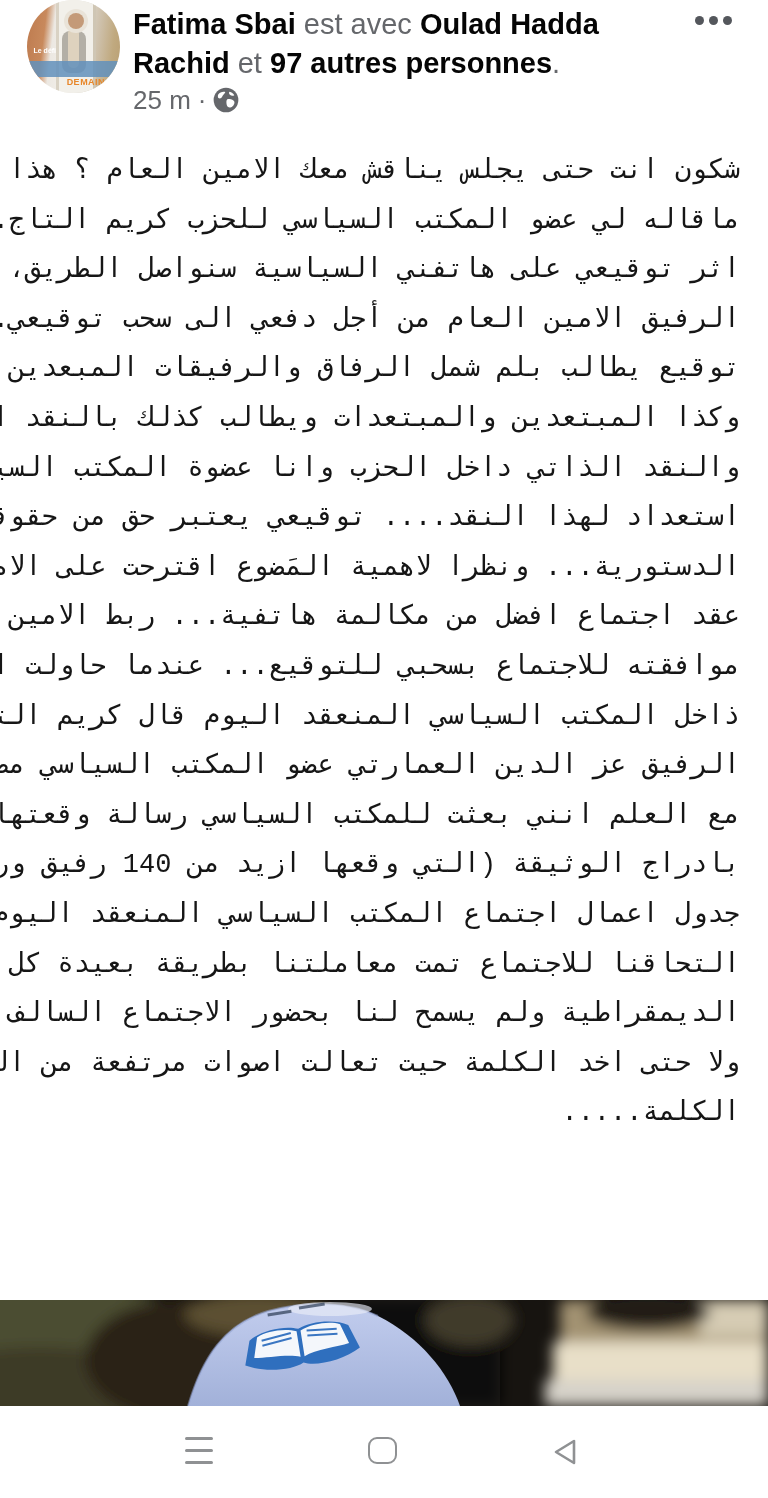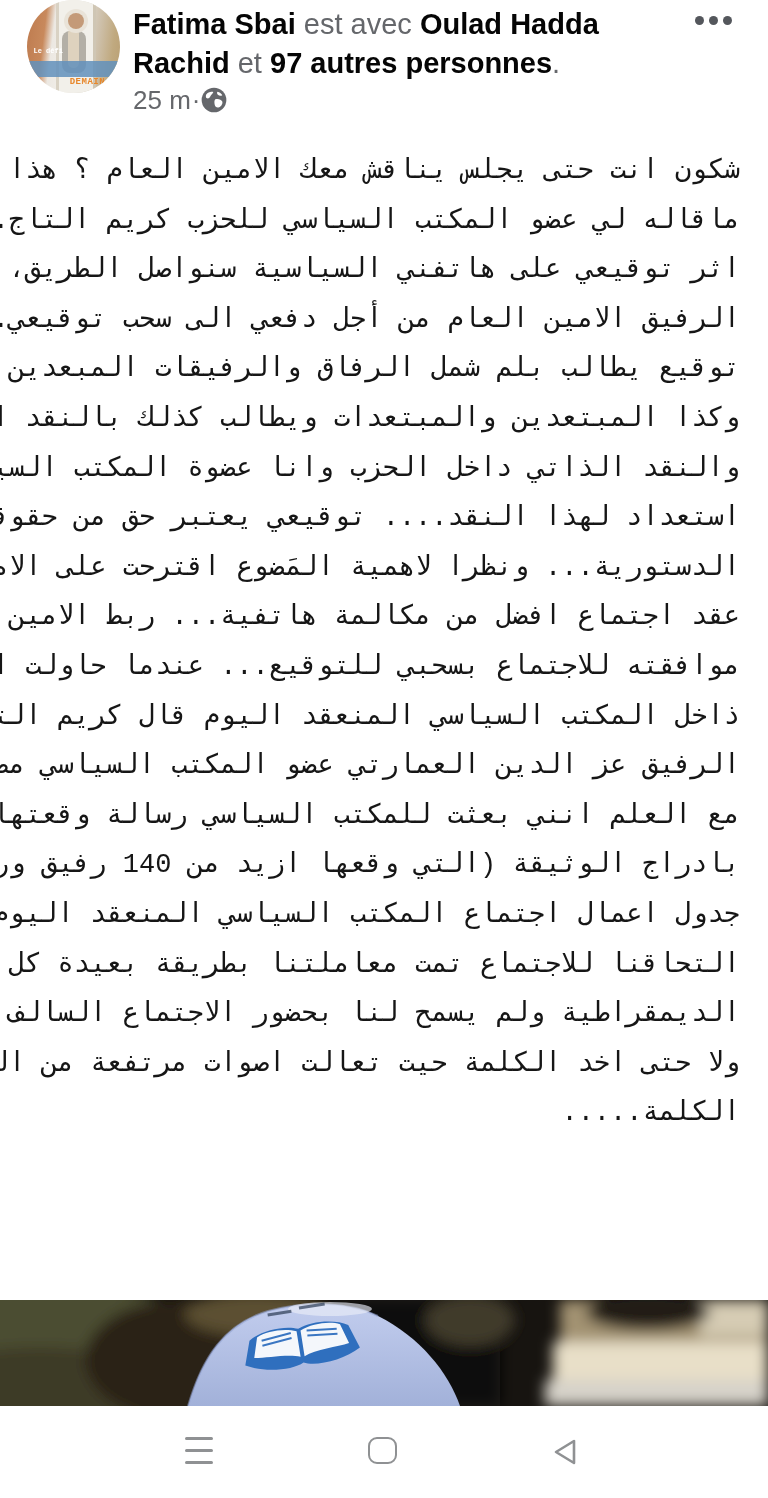--- a/index.html
+++ b/index.html
@@ -7,39 +7,38 @@
     width:768px;height:1498px;position:relative;overflow:hidden;
     background:#ffffff;
     font-family:"Liberation Sans","DejaVu Sans",sans-serif;
   }
   
   .header{position:absolute;top:0;left:0;width:768px;height:140px;background:#fff;}
   .avatar{
     position:absolute;left:27px;top:0;width:93px;height:93px;border-radius:50%;
     overflow:hidden;
     background:linear-gradient(97deg,#bd7a4e 0%,#c8895c 20%,#ece8e2 29%,#f3f0ea 46%,#ddd8d0 58%,#cdbfa8 74%,#c0a97f 88%,#b99f73 100%);
-    font-family:Liberation Mono, monospace;
   }
   .av-door{position:absolute;left:31%;top:0;width:37%;height:100%;background:#f2f0ea;
     border-left:3px solid #d9d2c4;border-right:3px solid #cfc6b4;}
   .av-head{position:absolute;left:44%;top:14%;width:16px;height:16px;border-radius:50%;background:#c49a78;
     box-shadow:0 0 0 4px #e9e3d8;}
   .av-body{position:absolute;left:38%;top:33%;width:24px;height:42px;border-radius:8px;background:#b3afa6;}
   .av-shawl{position:absolute;left:44%;top:30%;width:11px;height:40px;border-radius:6px;background:#ded2be;}
   .av-band{position:absolute;left:0;bottom:17%;width:100%;height:17%;background:rgba(98,145,188,0.85);}
   .av-text1{position:absolute;left:7%;top:50%;font-size:7px;color:#fff;font-weight:bold;}
   .av-text2{position:absolute;right:16%;bottom:7%;font-size:9px;color:#e8872a;font-weight:bold;letter-spacing:.5px;}
   .title{
     position:absolute;left:133px;top:5px;width:552px;
     font-size:29px;line-height:39px;color:#050505;font-weight:bold;
   }
   .title .muted{color:#65676b;font-weight:normal;margin-top:36px;}
   .meta{
     position:absolute;left:133px;top:86px;height:28px;
-    display:flex;align-items:center;gap:1px;
+    display:flex;align-items:center;gap:7px;
     font-size:26px;color:#65676b;
   }
   .meta .globe{width:26px;height:26px;display:block;}
   .more{position:absolute;left:689px;top:10px;display:flex;gap:5px;padding:6px;cursor:pointer;}
   .more i{display:block;width:9px;height:9px;border-radius:50%;background:#54575c;}
   
   .post-text{
     position:absolute;top:147px;right:28px;left:20px;
     direction:rtl;text-align:right;
     font-family:Liberation Mono, monospace;

